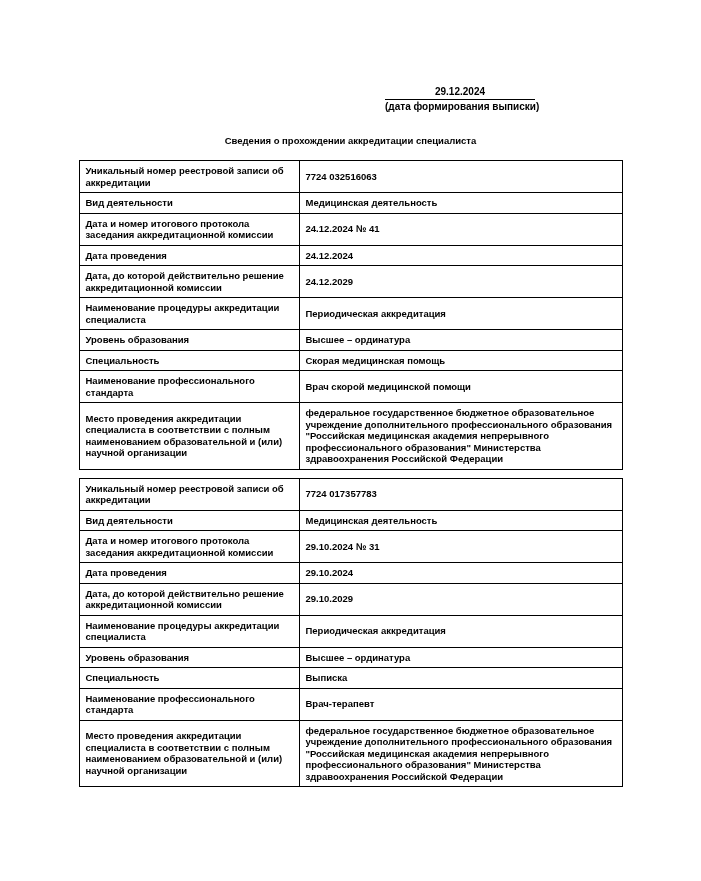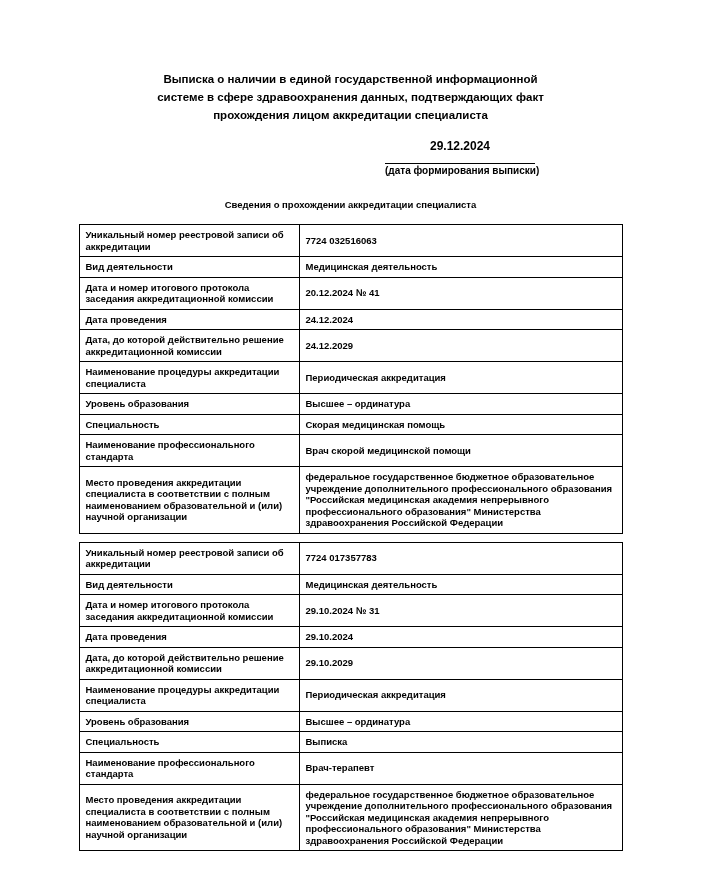--- a/index.html
+++ b/index.html
@@ -25,24 +25,24 @@
     text-align: center;
     max-width: 400px;
     margin: 0 auto;
   }
   .date-block {
     width: 150px;
     margin: 16px 88px 0 auto;
     text-align: center;
   }
   .date-value {
-    font-size: 12px;
+    font-size: 10px;
     line-height: 12px;
     border-bottom: 1.5px solid #000000;
-    padding-bottom: 11px;
+    padding-bottom: 1px;
   }
   .date-caption {
     font-size: 10px;
     line-height: 12px;
     padding-top: 1px;
     white-space: nowrap;
   }
   .intro {
     margin: 18px auto 0 auto;
     max-width: 545px;
@@ -79,21 +79,20 @@
     padding: 4px 6px;
   }
   td.cell-label { width: 220px; }
   td.cell-value { width: 323px; }
 </style>
 </head>
 <body>
 
 <div class="page">
 
-  <div class="title">Выписка о наличии в единой государственной информационной системе в сфере здравоохранения данных, подтверждающих факт прохождения лицом аккредитации специалиста</div>
 
   <div class="date-block">
     <div class="date-value">29.12.2024</div>
     <div class="date-caption">(дата формирования выписки)</div>
   </div>
 
 
   <div class="section-heading">Сведения о прохождении аккредитации специалиста</div>
 
 
@@ -102,21 +101,21 @@
       <tr>
         <td class="cell-label">Уникальный номер реестровой записи об аккредитации</td>
         <td class="cell-value">7724 032516063</td>
       </tr>
       <tr>
         <td class="cell-label">Вид деятельности</td>
         <td class="cell-value">Медицинская деятельность</td>
       </tr>
       <tr>
         <td class="cell-label">Дата и номер итогового протокола заседания аккредитационной комиссии</td>
-        <td class="cell-value">20.12.2024 № 41</td>
+        <td class="cell-value">24.12.2024 № 41</td>
       </tr>
       <tr>
         <td class="cell-label">Дата проведения</td>
         <td class="cell-value">24.12.2024</td>
       </tr>
       <tr>
         <td class="cell-label">Дата, до которой действительно решение аккредитационной комиссии</td>
         <td class="cell-value">24.12.2029</td>
       </tr>
       <tr>

